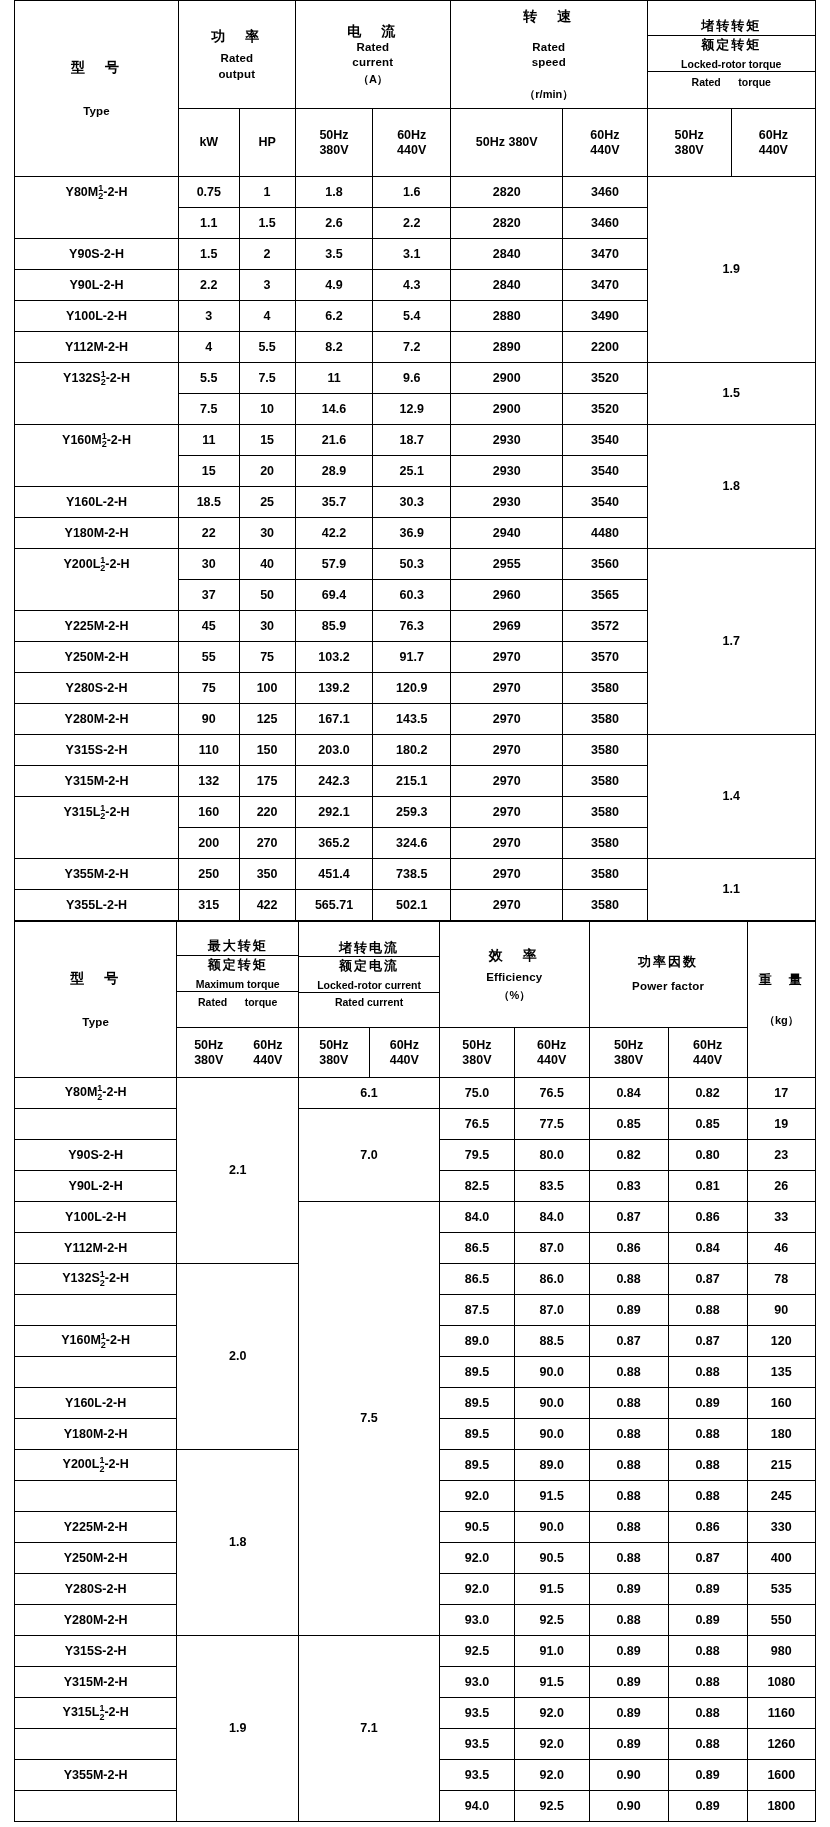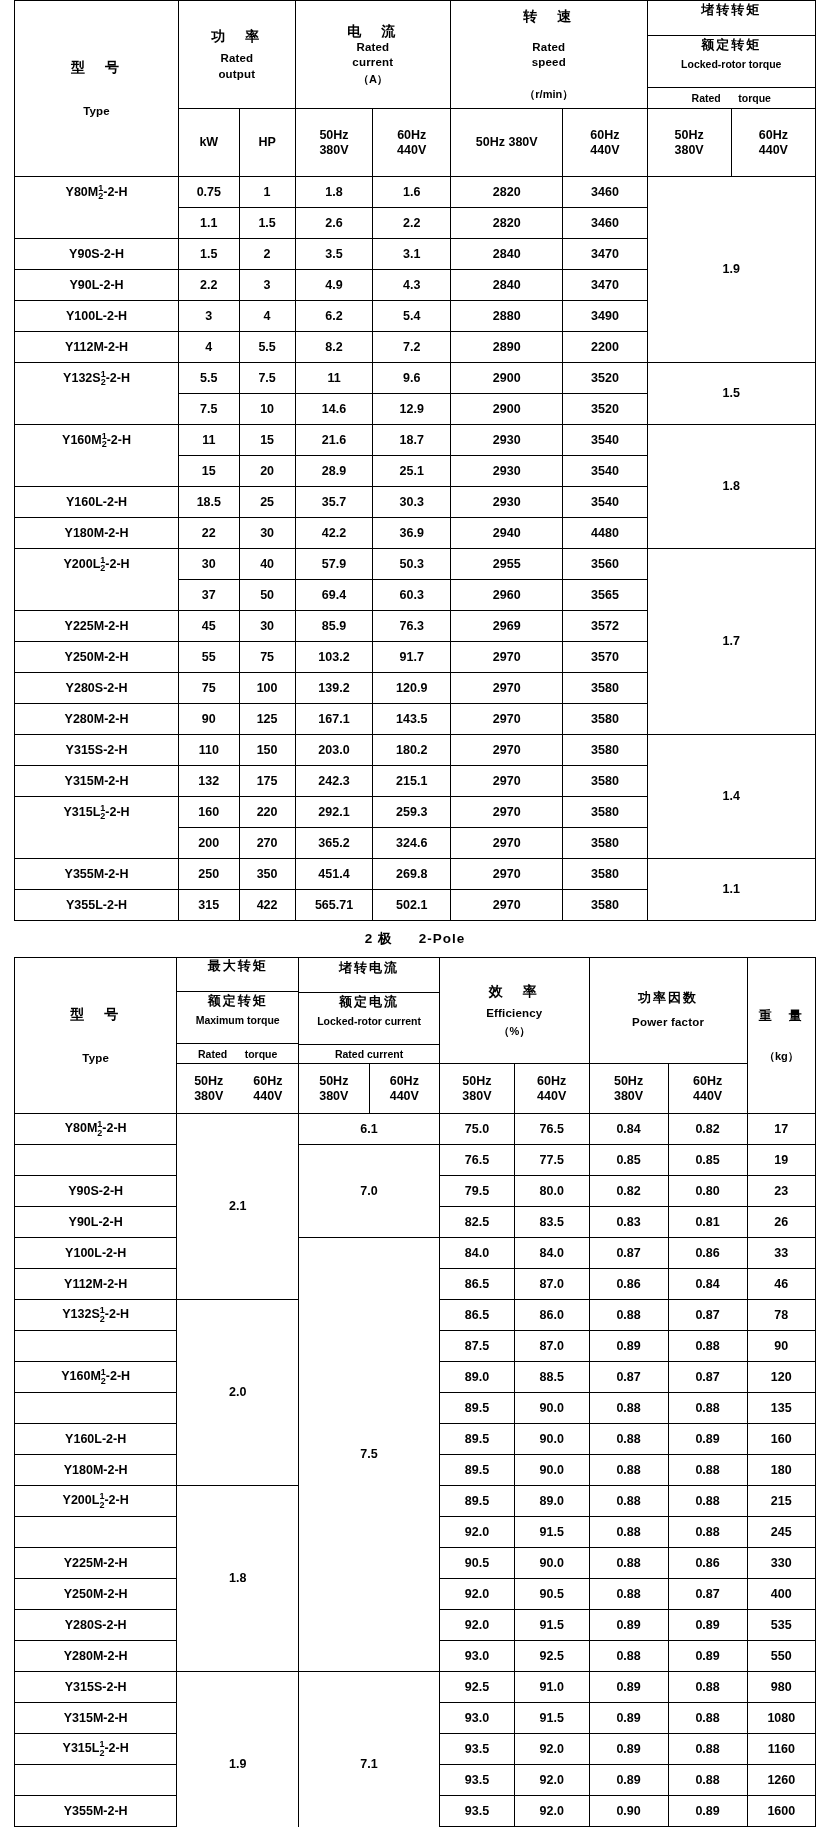--- a/index.html
+++ b/index.html
@@ -26,21 +26,21 @@
   }
   .cn{font-size:14px;letter-spacing:3px;}
   .cn2{font-size:13px;letter-spacing:2px;}
   .en{font-size:11.5px;letter-spacing:0.2px;}
   .en-s{font-size:10.5px;}
   .unit{font-size:11px;}
   .typecell{text-align:left;padding-left:10px;font-size:13px;}
   .ulined{
     display:inline-block;
     border-bottom:1.2px solid #000;
-    padding-bottom:17px;
+    padding-bottom:1px;
   }
   .stack{display:block;}
   .sub{
     display:inline-block;
     vertical-align:middle;
     font-size:9px;
     line-height:0.95;
     text-align:left;
     margin-left:0px;
     position:relative;
@@ -337,40 +337,37 @@
           <td>365.2</td>
           <td>324.6</td>
           <td>2970</td>
           <td>3580</td>
         </tr>
         <tr style="height: 31px;">
           <td class="typecell"><span>Y355M-2-H</span></td>
           <td>250</td>
           <td>350</td>
           <td>451.4</td>
-          <td>269.8</td>
+          <td>738.5</td>
           <td>2970</td>
           <td>3580</td>
           <td colspan="2" rowspan="2" class="midlabel">1.1</td>
         </tr>
         <tr style="height: 31px;">
           <td class="typecell"><span>Y355L-2-H</span></td>
           <td>315</td>
           <td>422</td>
           <td>565.71</td>
           <td>502.1</td>
           <td>2970</td>
           <td>3580</td>
         </tr>
       </tbody>
   </table>
 
-  <div class="caption">
-    <span>2 极</span><span class="sp"></span><span>2-Pole</span>
-  </div>
 
   <table class="tbl" id="tbl2" style="width:802px;">
     <colgroup>
       <col style="width:152px">
       <col style="width:114px">
       <col style="width:66px">
       <col style="width:66px">
       <col style="width:70px">
       <col style="width:70px">
       <col style="width:74px">

